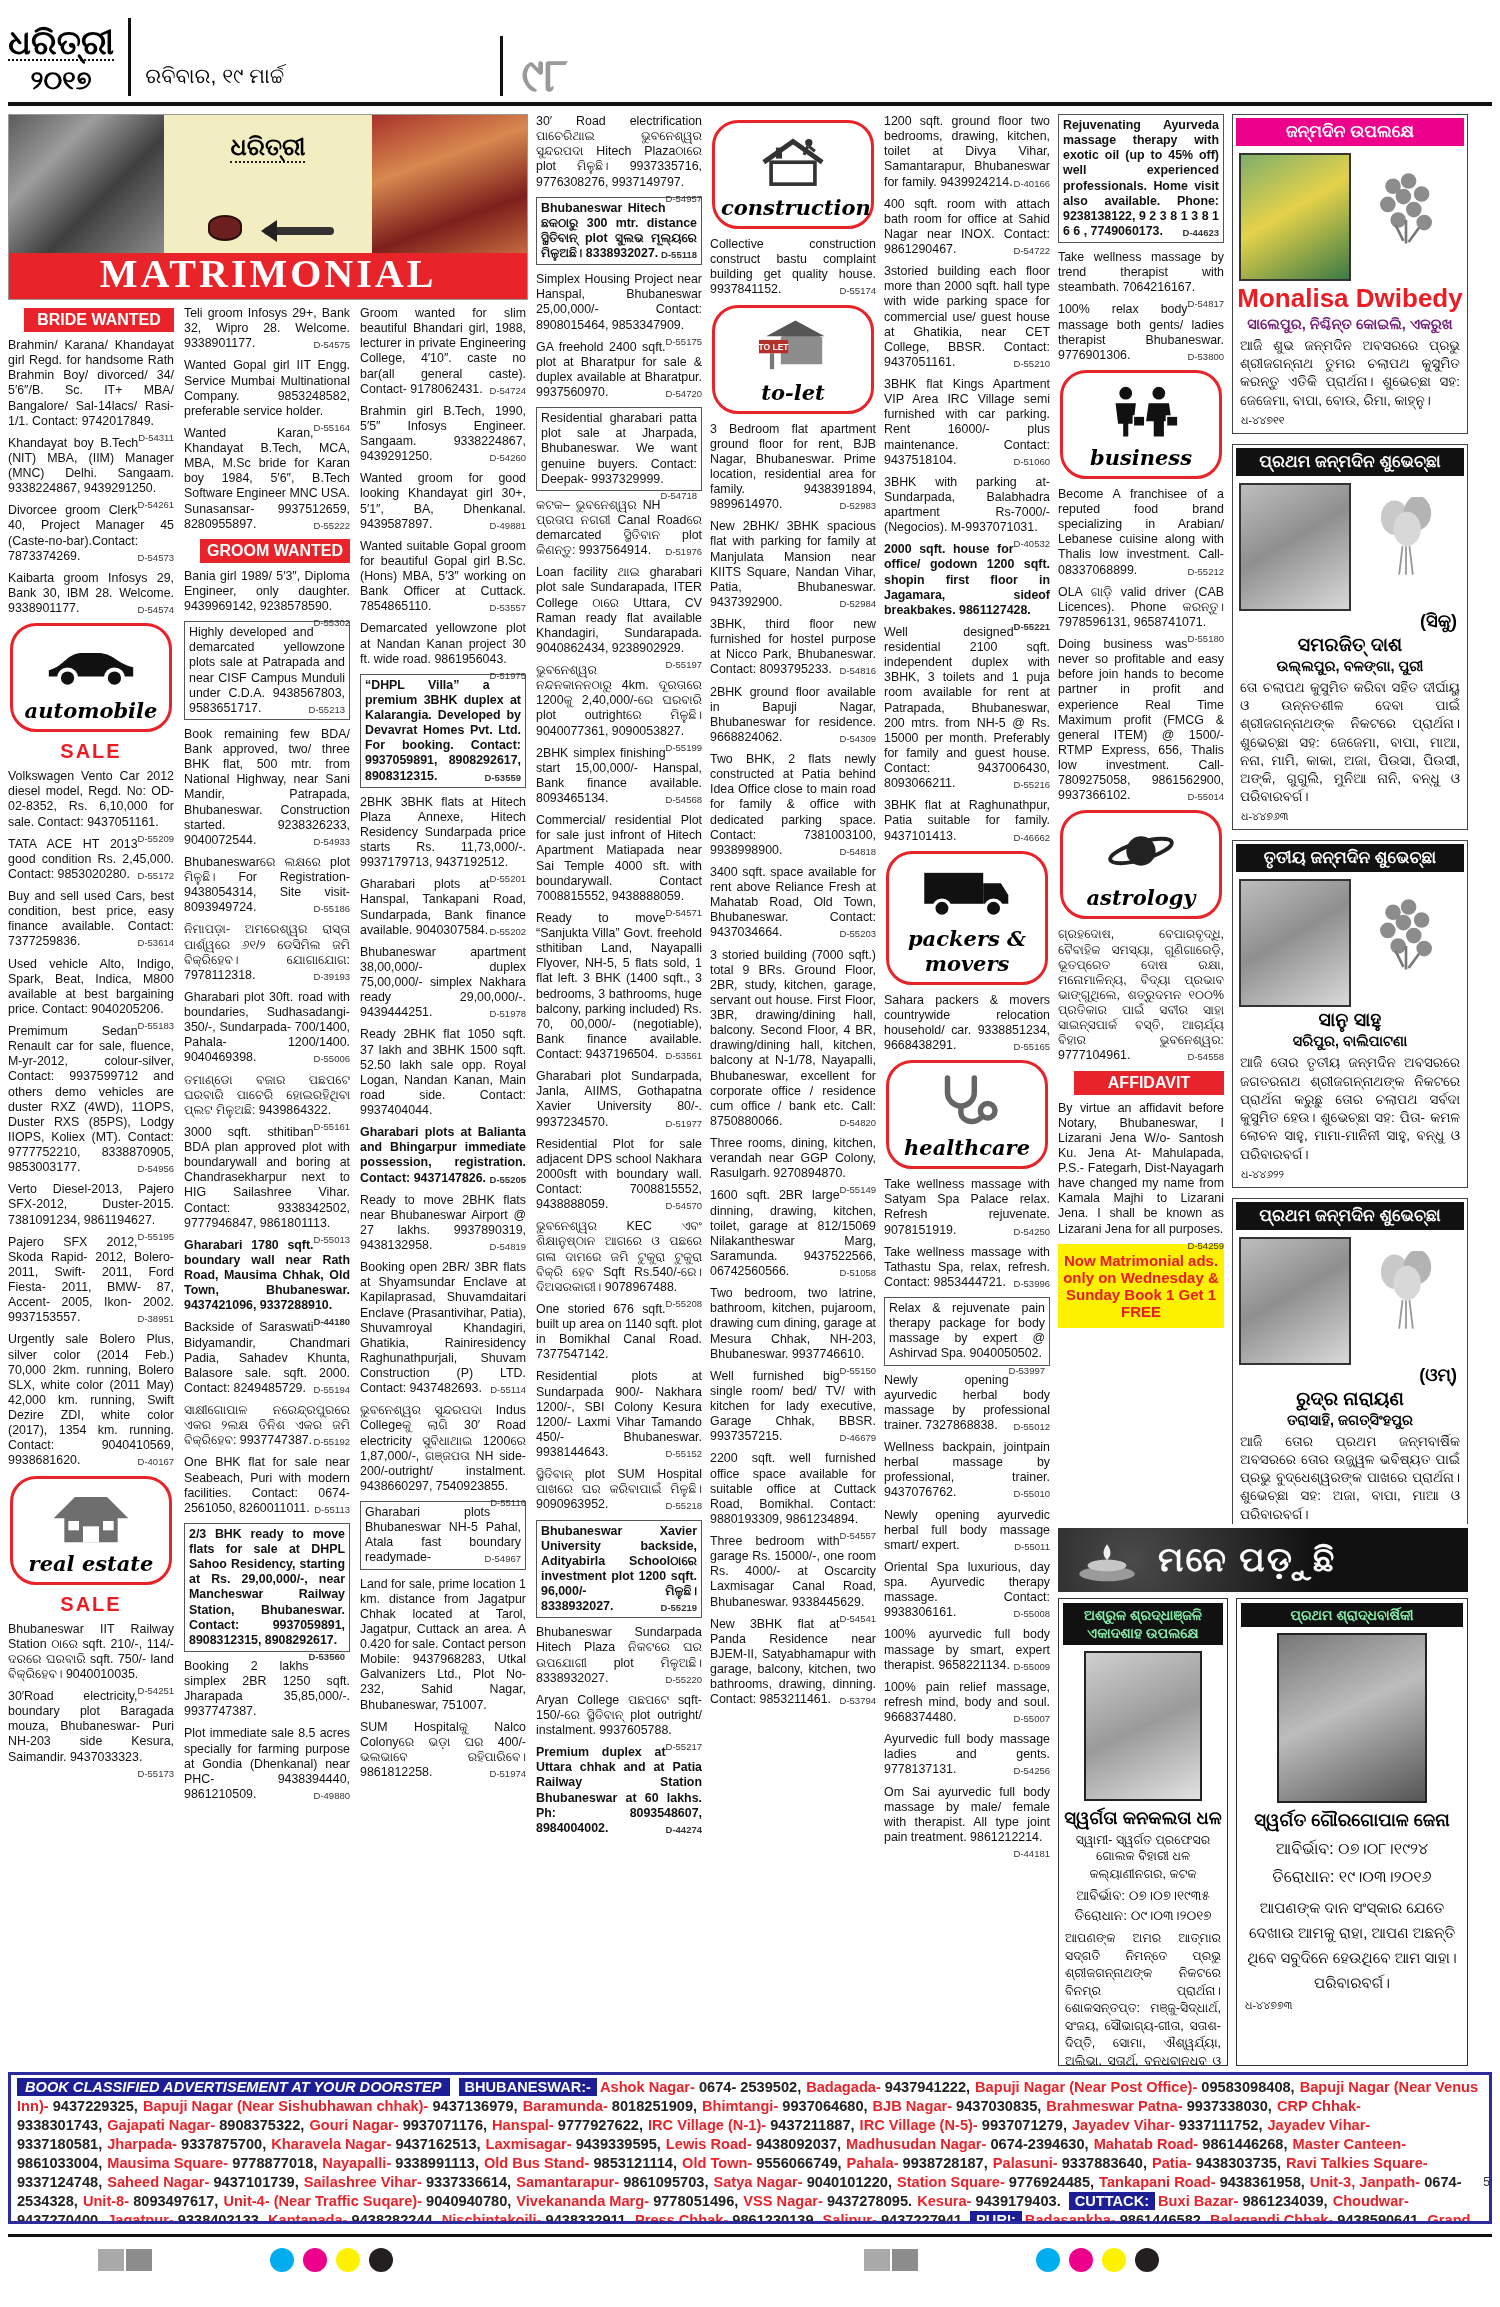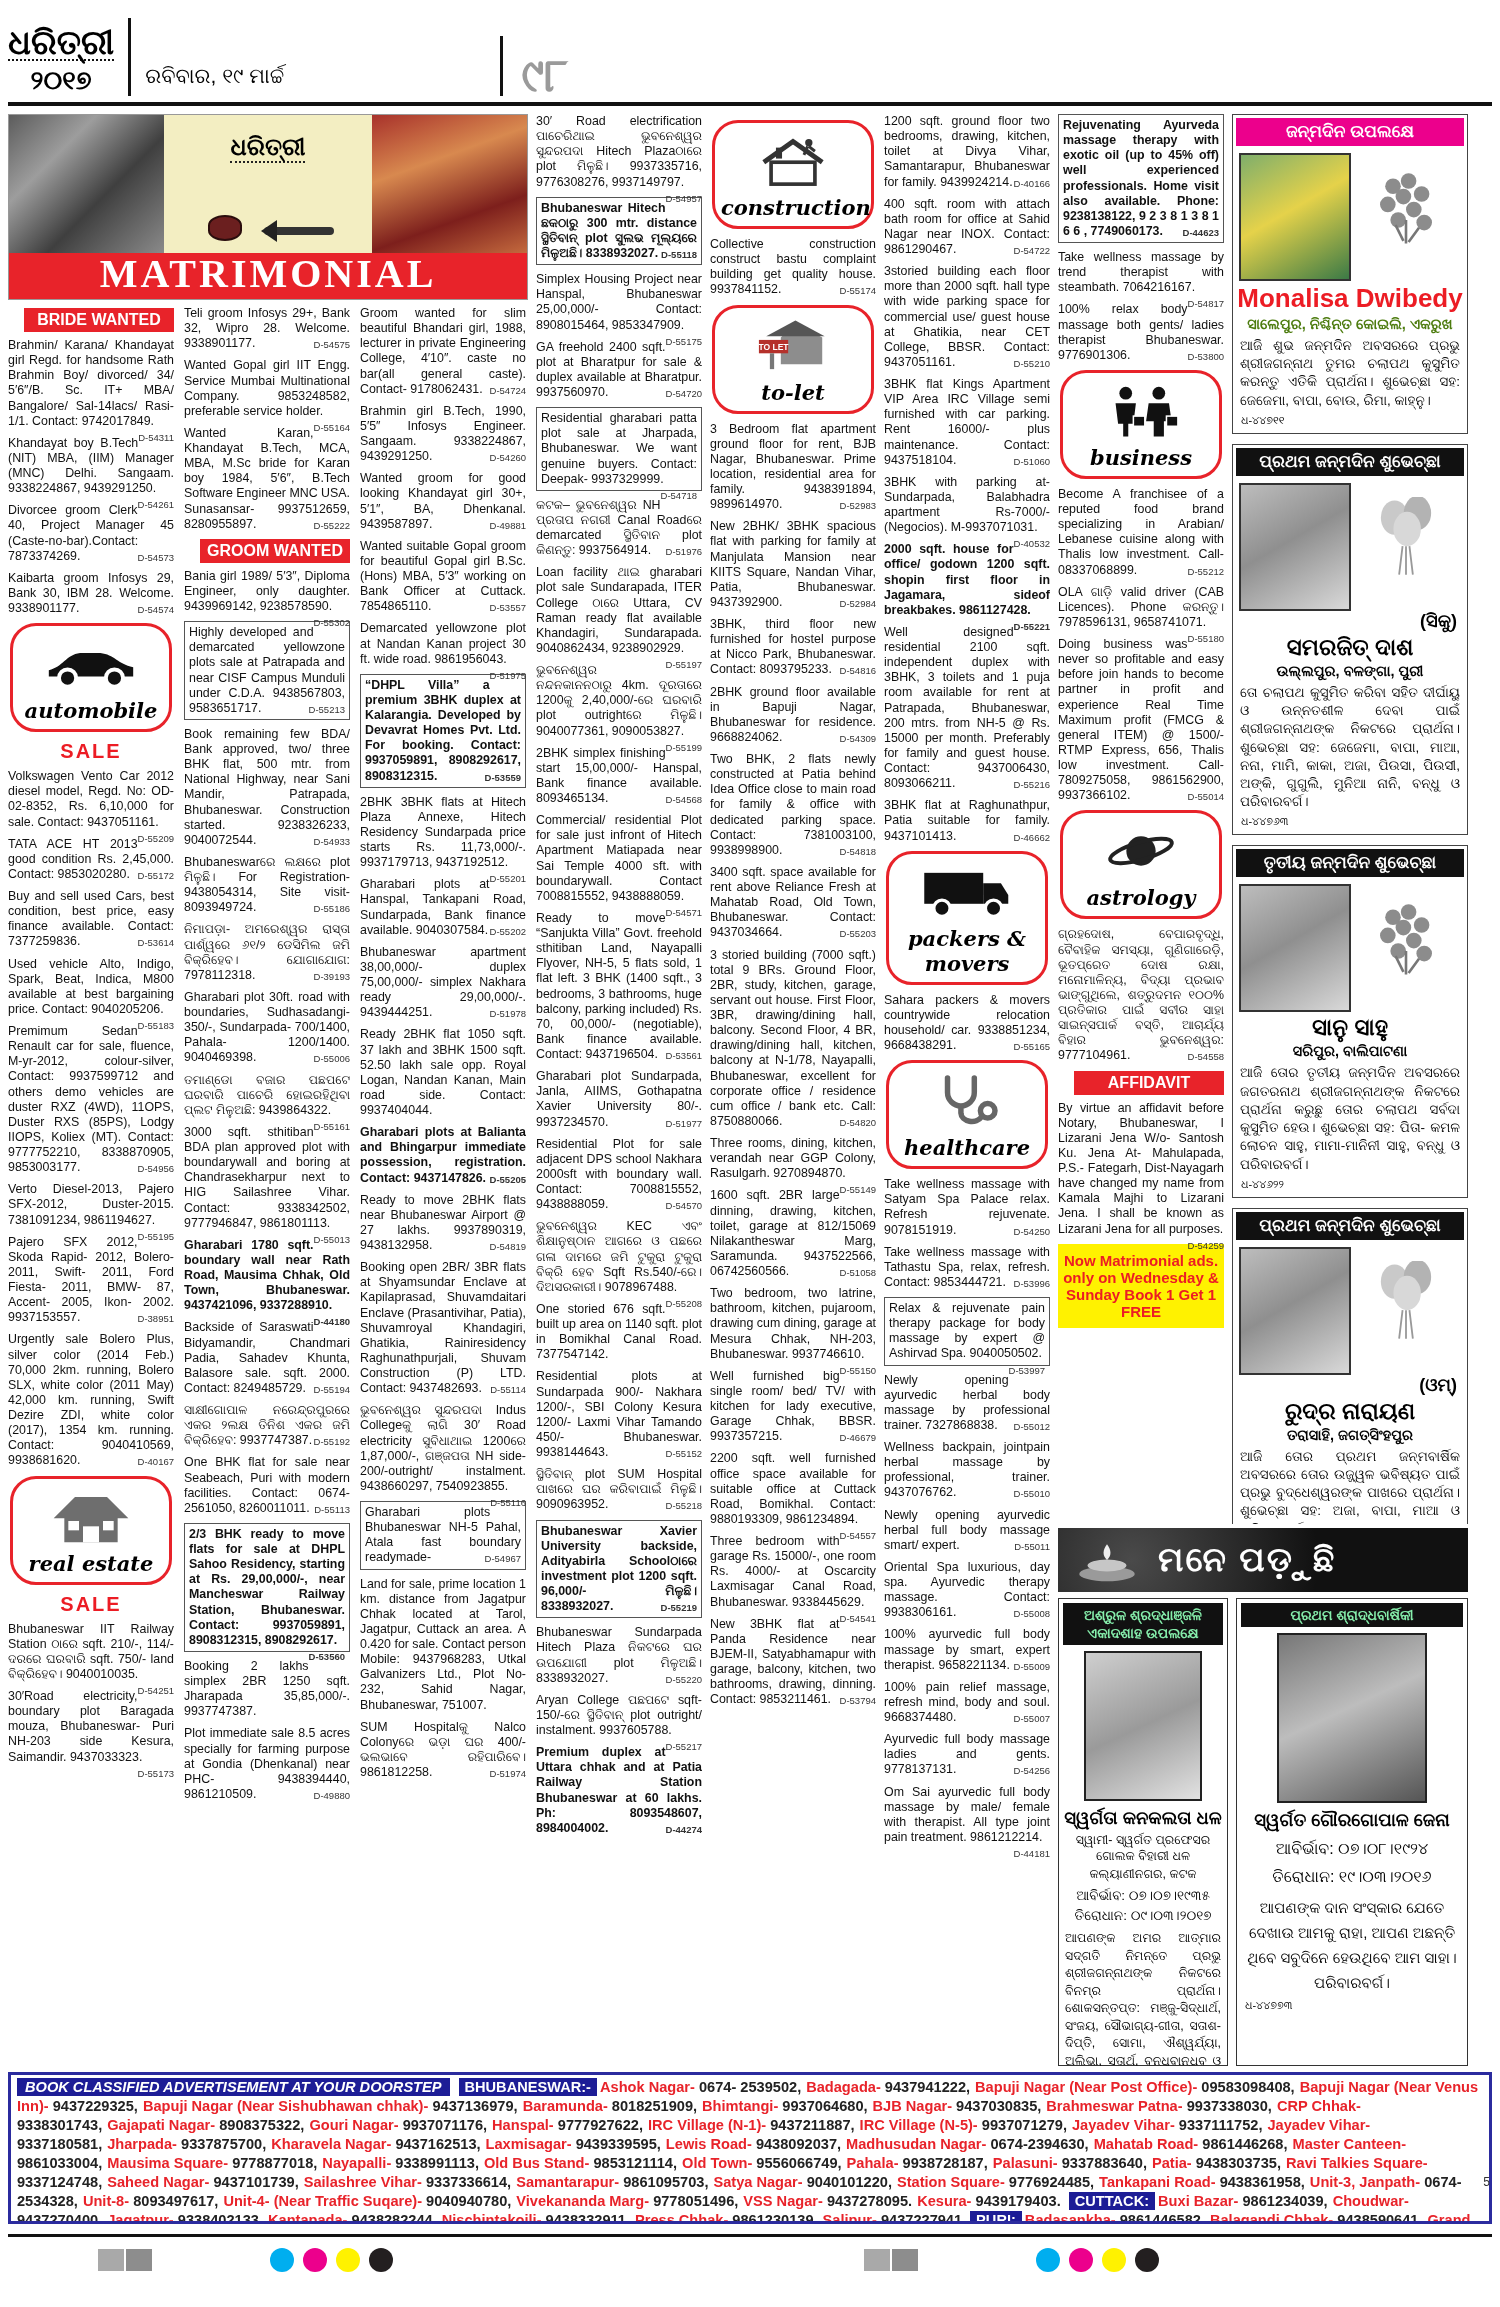--- a/index.html
+++ b/index.html
@@ -56,24 +56,24 @@
   .bday-head { color:#fff; font-weight:bold; font-size:17px; text-align:center; padding:4px 2px; margin:3px; }
   .bday-head.pink { background:#ec008c; }
   .bday-head.black { background:#111; }
   .bday-body { display:flex; padding:4px 6px 0 6px; align-items:flex-start; }
   .bday-photo { width:112px; height:128px; border:2px solid #333; flex:none;
      background:linear-gradient(150deg,#bdbdbd 0%,#8f8f8f 45%,#d9d9d9 100%); }
   .bday-photo.color { background:linear-gradient(150deg,#7fae6b 0%,#e5d24a 45%,#3c7a46 100%); }
   .bday-decor { flex:1; text-align:center; padding-top:14px; }
   .bday-decor svg { width:78px; height:80px; }
   .bday-nick { display:block; text-align:right; font-size:18px; font-weight:bold; padding:0 10px; }
-  .bday-name { text-align:center; font-weight:bold; font-size:23px; margin-top:2px; }
+  .bday-name { text-align:center; font-weight:bold; font-size:19px; margin-top:2px; }
   .bday-name.red { color:#ec1c24; font-size:26px; }
   .bday-addr { text-align:center; font-weight:bold; font-size:14.5px; margin:2px 0; }
-  .bday-addr.blue { color:#4d7c0f; }
+  .bday-addr.blue { color:#701a75; }
   .bday-msg { font-size:13.5px; line-height:1.35; text-align:justify; padding:2px 7px; }
   .bday-adno { font-size:11px; padding:2px 8px 0 8px; }
   
   .memorial { margin-top:4px; }
   .mem-banner { background:radial-gradient(circle at 18% 50%, #4a4a4a 0%, #111 55%); color:#fff; height:64px; display:flex; align-items:center; gap:14px; padding:0 12px; }
   .mem-banner svg { width:74px; height:48px; }
   .mem-title { font-weight:bold; font-size:34px; letter-spacing:2px; }
   .mem-row { display:flex; gap:8px; margin-top:6px; height:468px; overflow:hidden; }
   .obit { border:1.5px solid #333; padding:4px; }
   .obit-l { width:170px; flex:none; }

